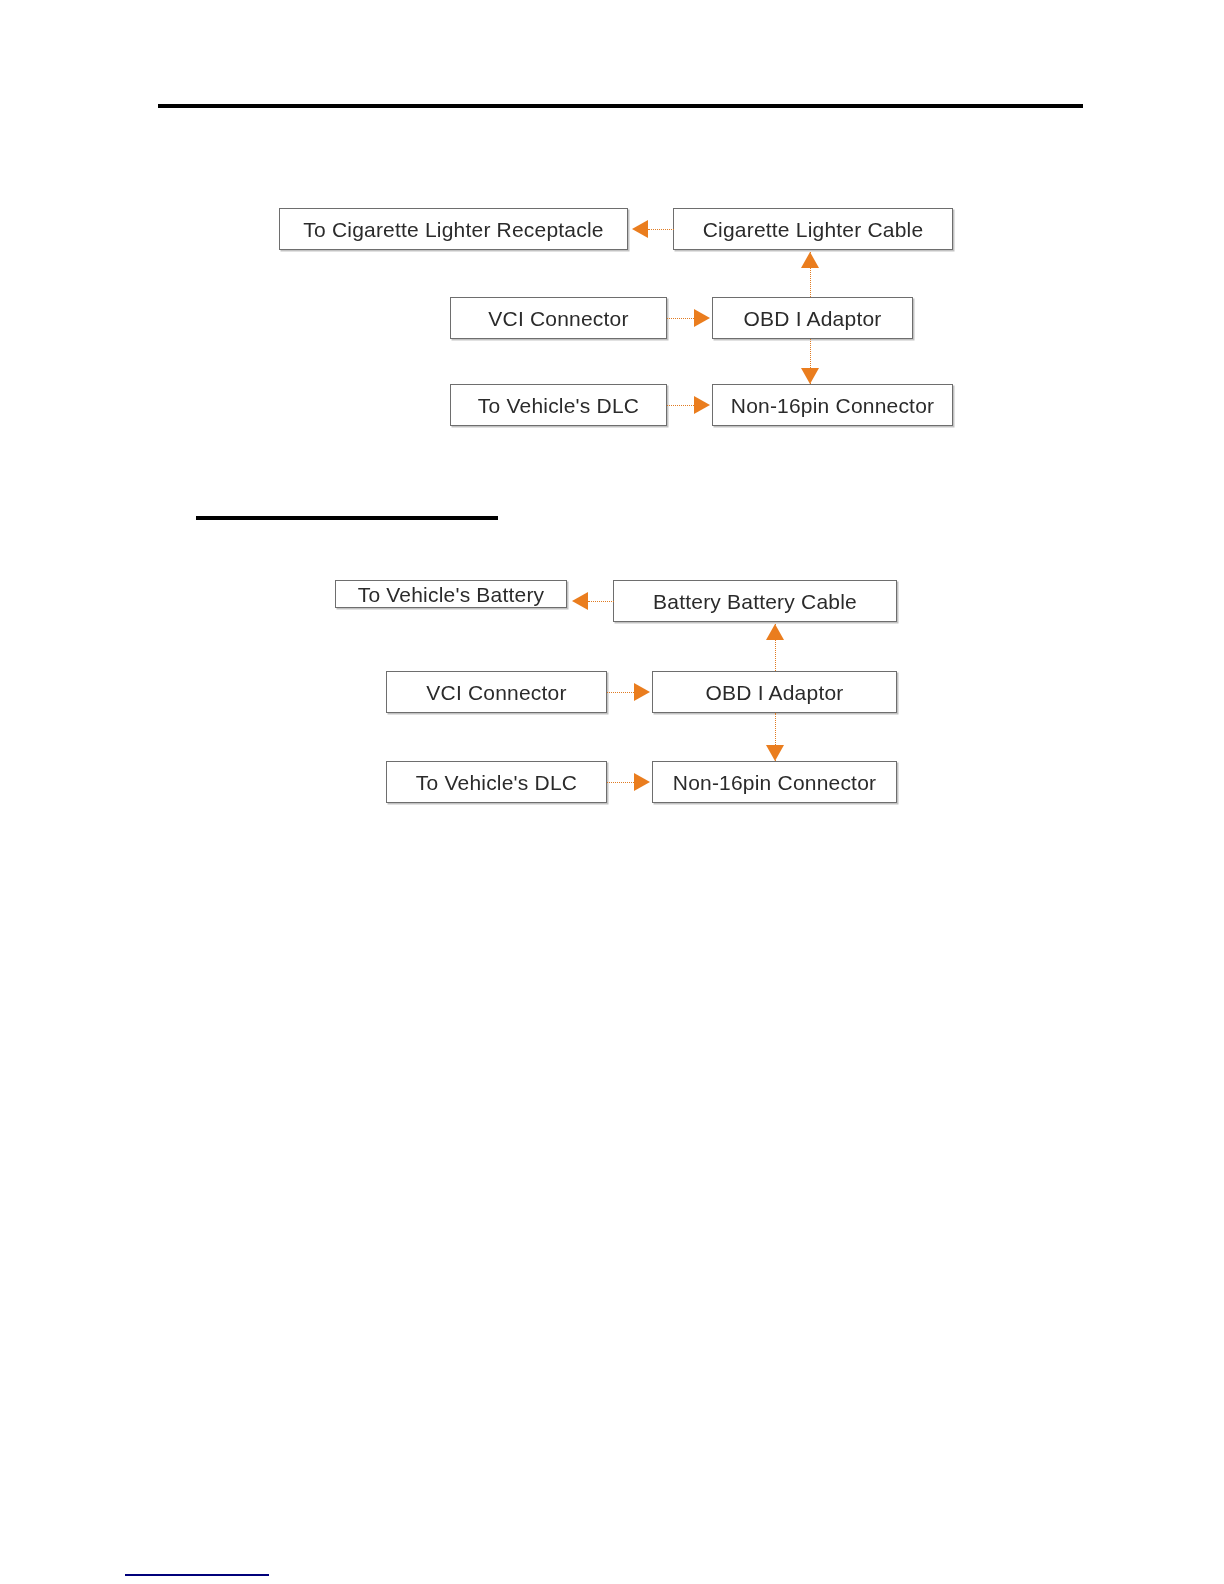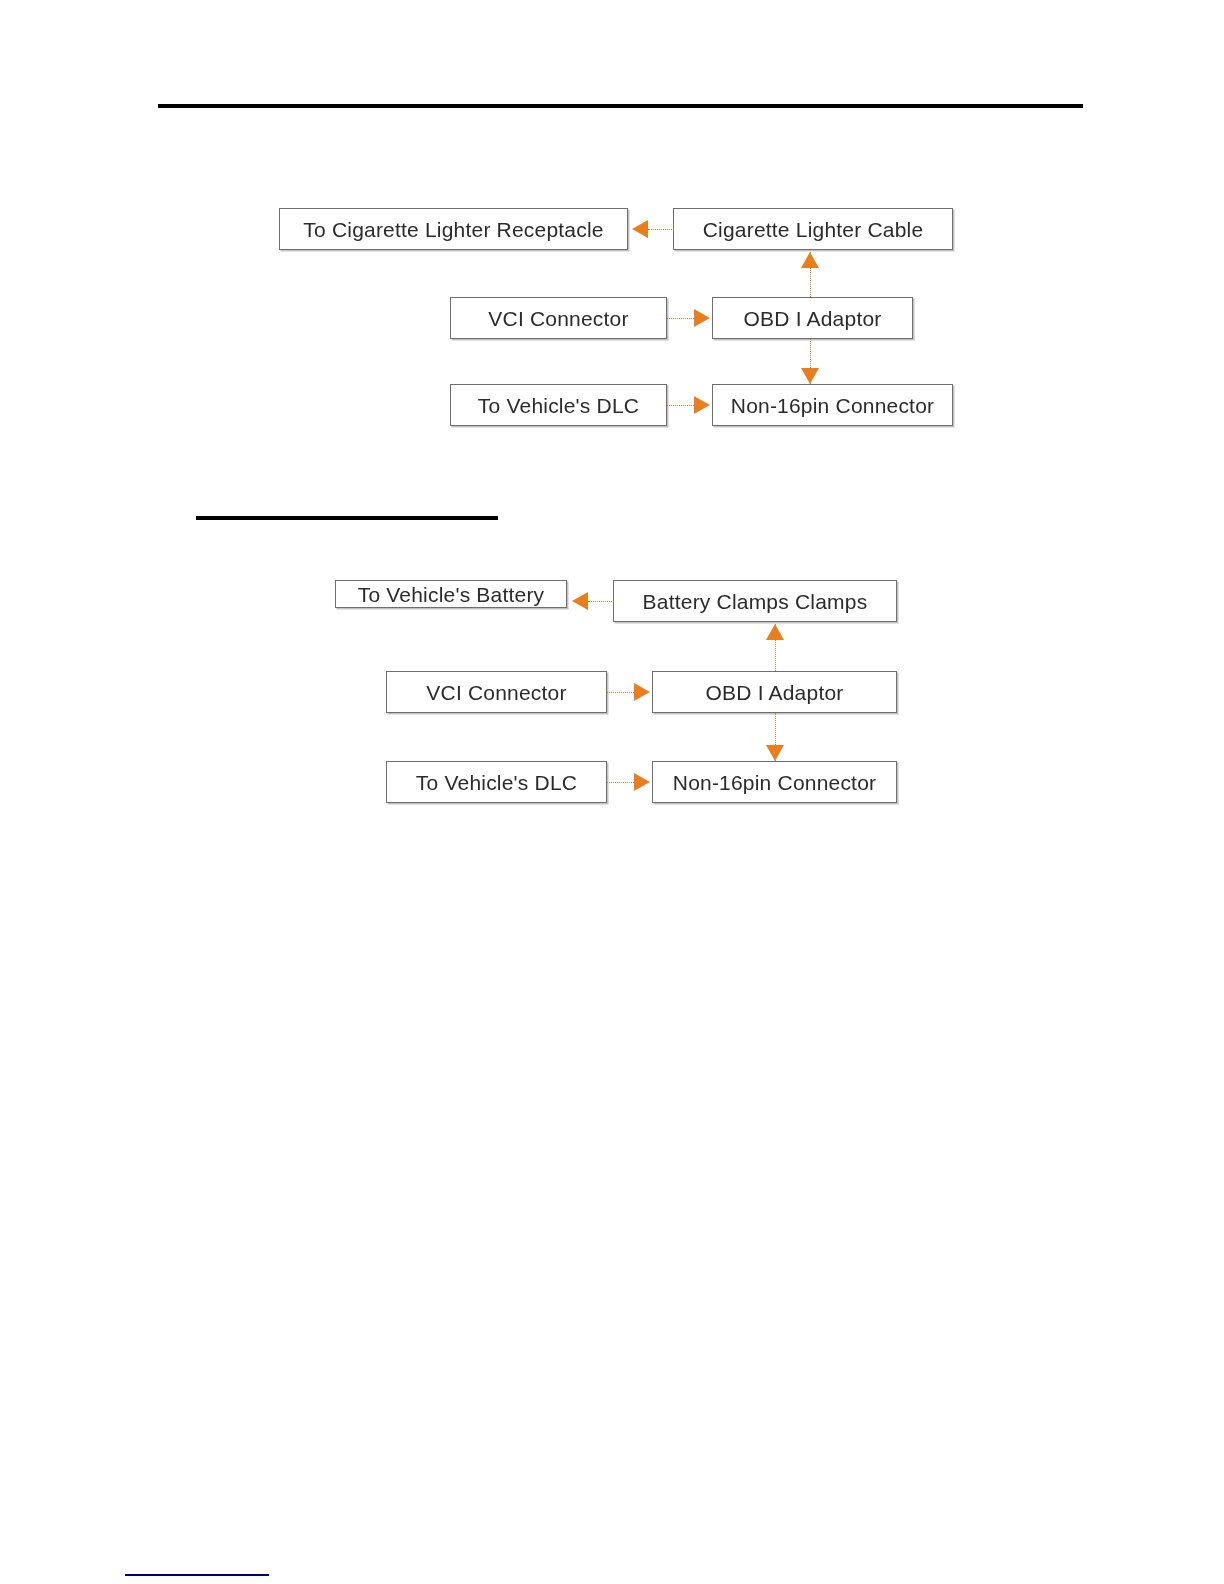--- a/index.html
+++ b/index.html
@@ -166,21 +166,21 @@
 
   <div class="rule rule-section"></div>
 
   <div class="diagram" id="diagram-battery">
 
     <div class="node" style="left:335px; top:580px; width:232px; height:28px;">
       <span class="node-label">To Vehicle's Battery</span>
     </div>
 
     <div class="node" style="left:613px; top:580px; width:284px; height:42px;">
-      <span class="node-label">Battery Clamps Clamps</span>
+      <span class="node-label">Battery Battery Cable</span>
     </div>
 
     <div class="conn-h" style="left:588px; top:601px; width:26px;"></div>
     <div class="arrow arrow-left" style="left:572px; top:592px;"></div>
 
     <div class="node" style="left:386px; top:671px; width:221px; height:42px;">
       <span class="node-label">VCI Connector</span>
     </div>
 
     <div class="node" style="left:652px; top:671px; width:245px; height:42px;">

